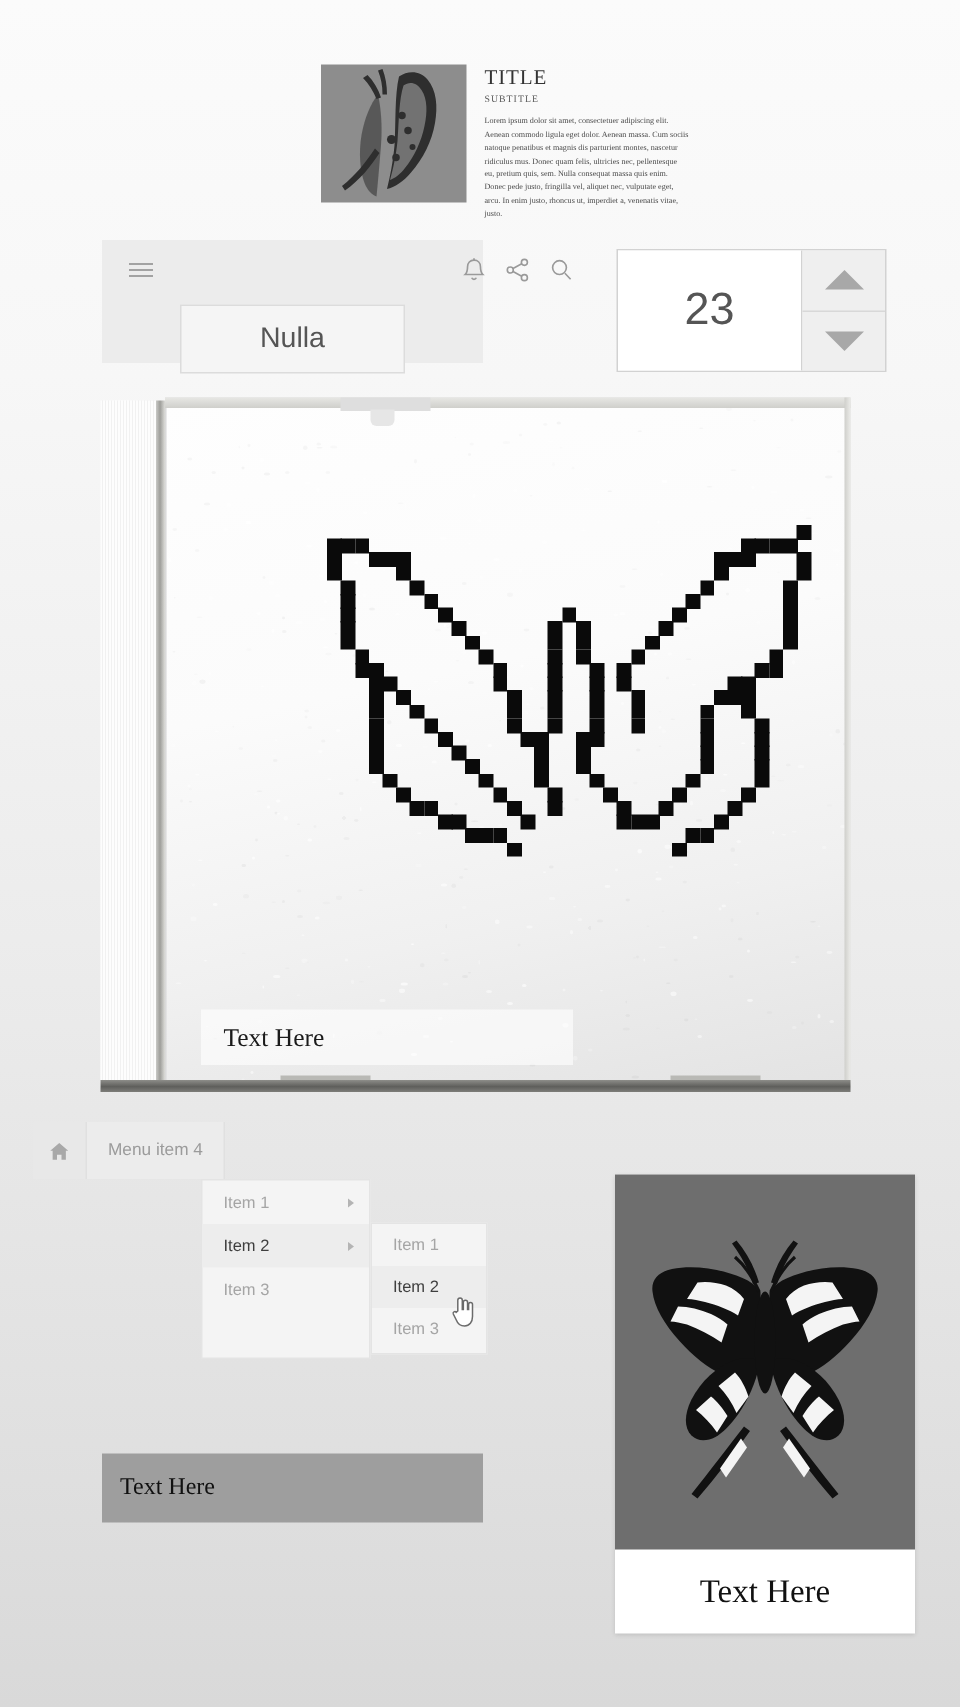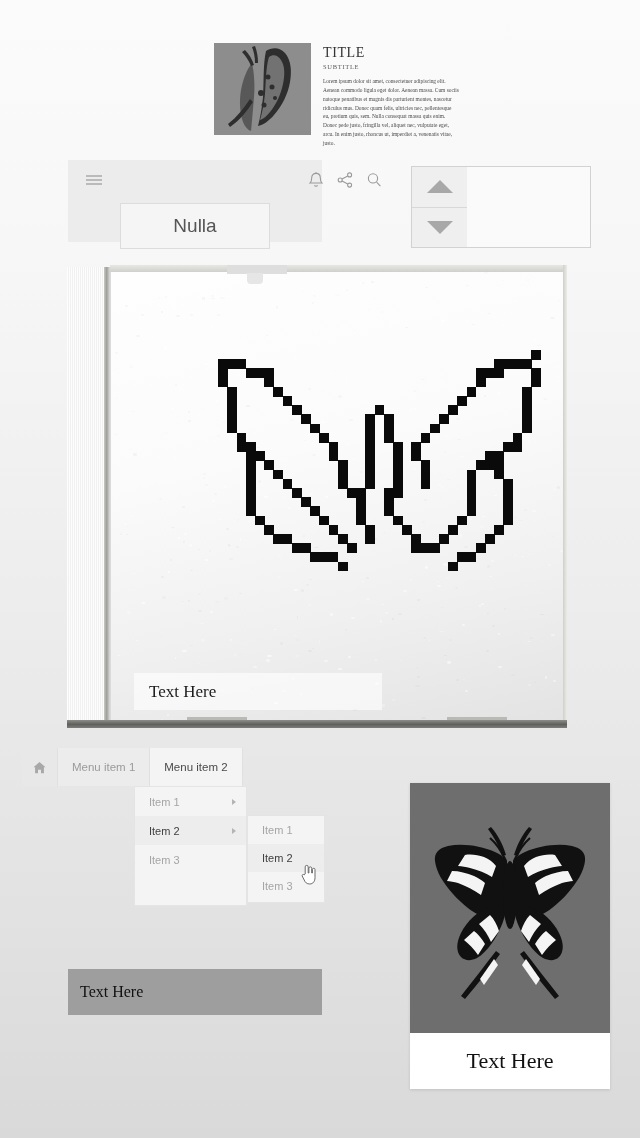--- a/index.html
+++ b/index.html
@@ -171,20 +171,21 @@
           <line x1="12.6" y1="12.2" x2="16.4" y2="16.2"></line>
       </svg>
     </div>
   </div>
 </div>
 <div class="abs" id="hover-box">
   <span>Nulla</span>
 </div>
 
 <div class="abs" id="stepper">
+  <div id="step-val">23</div>
   <div id="step-btns">
     <div class="step-btn">
       <div class="tri tri-up"></div>
     </div>
     <div class="step-btn">
       <div class="tri tri-dn"></div>
     </div>
   </div>
 </div>
 
@@ -772,24 +773,21 @@
   </div>
 </div>
 
 <div class="abs" id="menubar">
   <div class="mi" id="mi-home">
     <svg viewBox="0 0 16 16" width="15" height="15">
       <path fill="#a8a8a8" d="M8 2.2 1.6 7.6h1.7V14h3.1v-3.6h3.2V14h3.1V7.6h1.7z"></path>
     </svg>
   </div>
   <div class="mi" id="mi-1">
-    <span class="mi-lbl">Menu item 1</span>
-  </div>
-  <div class="mi" id="mi-2">
-    <span class="mi-lbl">Menu item 2</span>
+    <span class="mi-lbl">Menu item 4</span>
   </div>
 </div>
 
 <div class="abs" id="menu-panel">
   <div class="mrow">
     <span class="lbl">Item 1</span>
     <span class="arrow"></span>
   </div>
   <div class="mrow active">
     <span class="lbl">Item 2</span>

